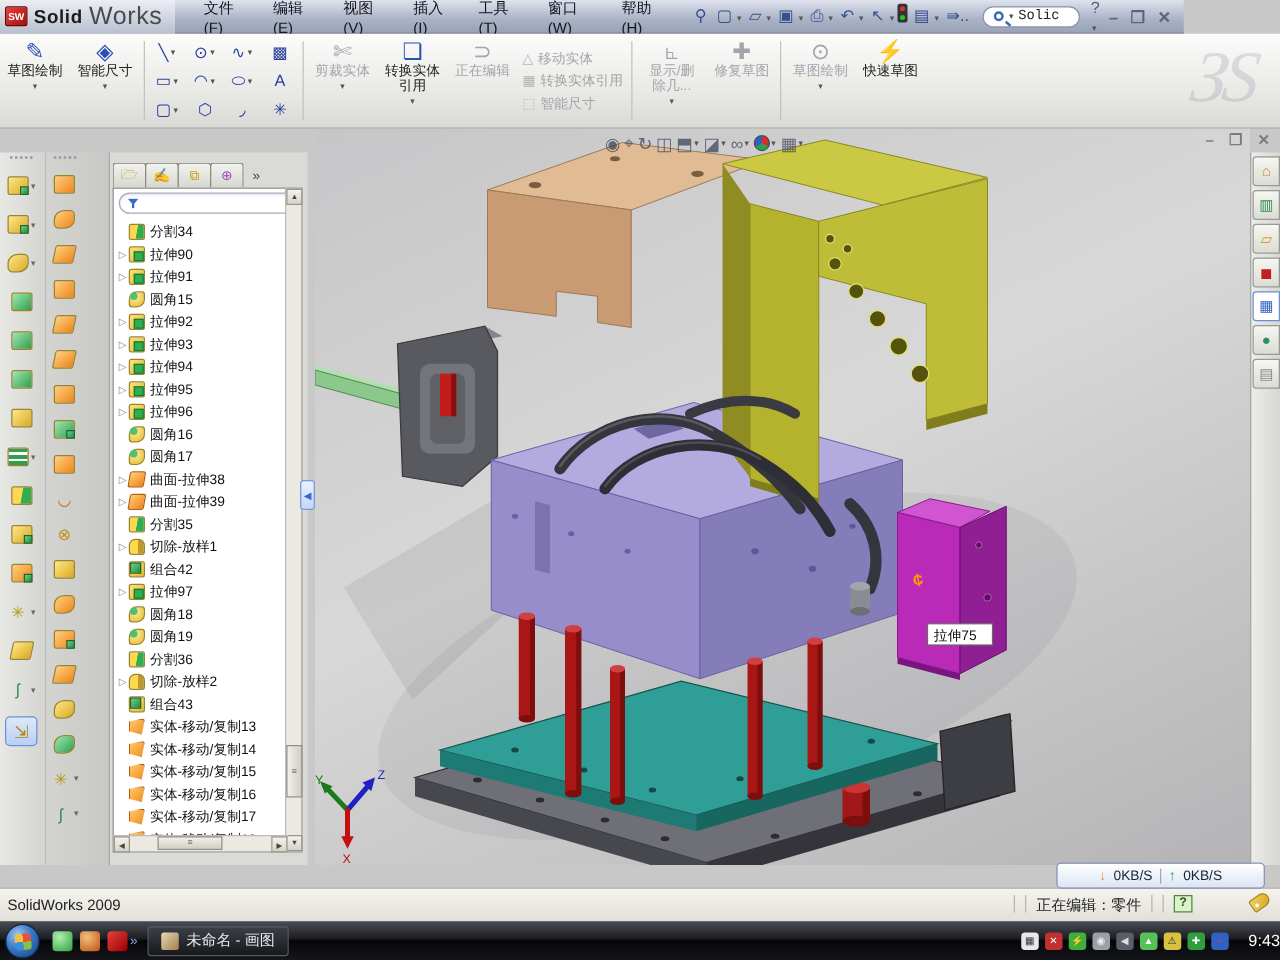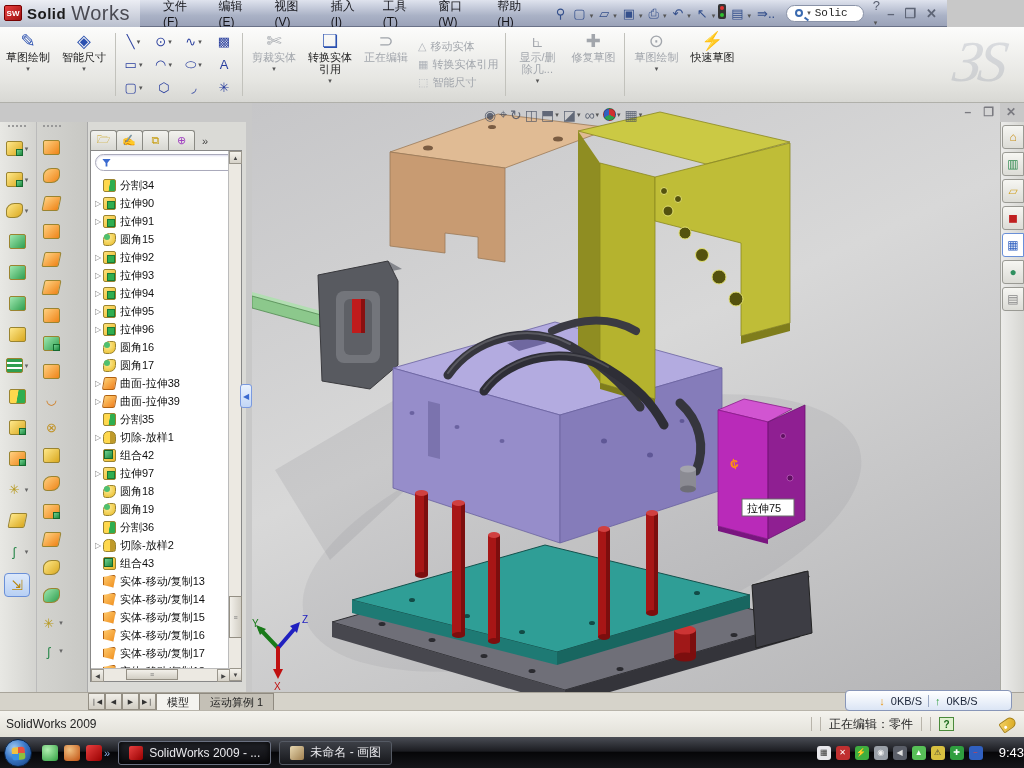--- a/index.html
+++ b/index.html
@@ -147,21 +147,21 @@
   #netwidget { position:absolute; left:845px; top:690px; width:167px; height:21px; background:linear-gradient(#ffffff,#dbe5f5);
     border:1px solid #8896b8; border-radius:4px; display:flex; align-items:center; justify-content:center; gap:6px; z-index:8;
     font-size:11px; color:#1a2438; }
   #netwidget .dn { color:#e89818; font-weight:bold; } #netwidget .up { color:#2f9e3f; font-weight:bold; }
   #netwidget .div { width:1px; height:12px; background:#9aa8c4; }
 
   
   #statusbar { position:absolute; left:0; top:710px; width:1024px; height:27px; background:linear-gradient(#f4f3ee,#e2e0d8);
     border-top:1px solid #b8b4aa; display:flex; align-items:center; font-size:12px; color:#222; }
   #statusbar .lefttext { margin-left:6px; }
-  #statusbar .rgroup { margin-left:auto; display:flex; align-items:center; gap:8px; margin-right:8px; }
+  #statusbar .rgroup { margin-left:auto; display:flex; align-items:flex-start; gap:8px; margin-right:8px; }
   .statsep { width:1px; height:14px; background:#b8b4aa; }
   #helpbadge { width:15px; height:14px; background:#dff0cf; border:1px solid #4a8a3a; color:#1a6a1a; font-weight:bold;
     font-size:10px; display:flex; align-items:center; justify-content:center; }
   #tagicon { width:16px; height:11px; background:linear-gradient(135deg,#f4d060,#d8a820); border:1px solid #a88010;
     border-radius:2px 6px 6px 2px; transform:rotate(-35deg); position:relative; }
   #tagicon::after { content:""; position:absolute; left:2px; top:4px; width:3px; height:3px; border-radius:50%; background:#fff; }
 
   
   #taskbar { position:absolute; left:0; top:737px; width:1024px; height:31px;
     background:linear-gradient(#4a4d55,#1c1d22 45%,#060608 50%,#15161a); display:flex; align-items:center; }
@@ -877,32 +877,20 @@
         </div>
         <div class="tsbtn">
           <span style="color: rgb(48, 144, 96);">●</span>
         </div>
         <div class="tsbtn">
           <span style="color: rgb(136, 136, 136);">▤</span>
         </div>
       </div>
   </div>
 
-  <div id="bottombar">
-    <div id="navbtns">
-        <div class="navb">❘◀</div>
-        <div class="navb">◀</div>
-        <div class="navb">▶</div>
-        <div class="navb">▶❘</div>
-      </div>
-    <div id="mtabs" style="display:flex">
-        <div class="mtab active">模型</div>
-        <div class="mtab">运动算例 1</div>
-      </div>
-  </div>
 
   <div id="netwidget">
     <span class="dn">↓</span>
     <span>0KB/S</span>
     <span class="div"></span>
     <span class="up">↑</span>
     <span>0KB/S</span>
   </div>
 
   <div id="statusbar">
@@ -923,24 +911,20 @@
     <div id="orb">
         <div class="flag"></div>
       </div>
     <div id="quicklaunch">
         <div class="qlicon" style="background: radial-gradient(circle at 35% 30%, rgb(176, 240, 176), rgb(47, 158, 63));"></div>
         <div class="qlicon" style="background: radial-gradient(circle at 35% 30%, rgb(240, 192, 128), rgb(192, 80, 16));"></div>
         <div class="qlicon" style="background: linear-gradient(135deg, rgb(232, 64, 64), rgb(153, 0, 0));"></div>
       </div>
     <span id="qchev">»</span>
     <div id="taskbuttons" style="display:flex">
-        <div class="taskbtn active">
-          <span class="tbicon" style="background: linear-gradient(135deg, rgb(232, 64, 64), rgb(153, 0, 0));"></span>
-          <span>SolidWorks 2009 - ...</span>
-        </div>
         <div class="taskbtn">
           <span class="tbicon" style="background: linear-gradient(135deg, rgb(232, 216, 176), rgb(160, 128, 80));"></span>
           <span>未命名 - 画图</span>
         </div>
       </div>
     <div id="tray">
         <span class="trayic" style="background: rgb(232, 232, 236); color: rgb(51, 51, 51);">▦</span>
         <span class="trayic" style="background: rgb(192, 48, 48); color: rgb(255, 255, 255);">✕</span>
         <span class="trayic" style="background: rgb(63, 174, 63); color: rgb(255, 255, 255);">⚡</span>
         <span class="trayic" style="background: rgb(154, 160, 168); color: rgb(238, 238, 238);">◉</span>

